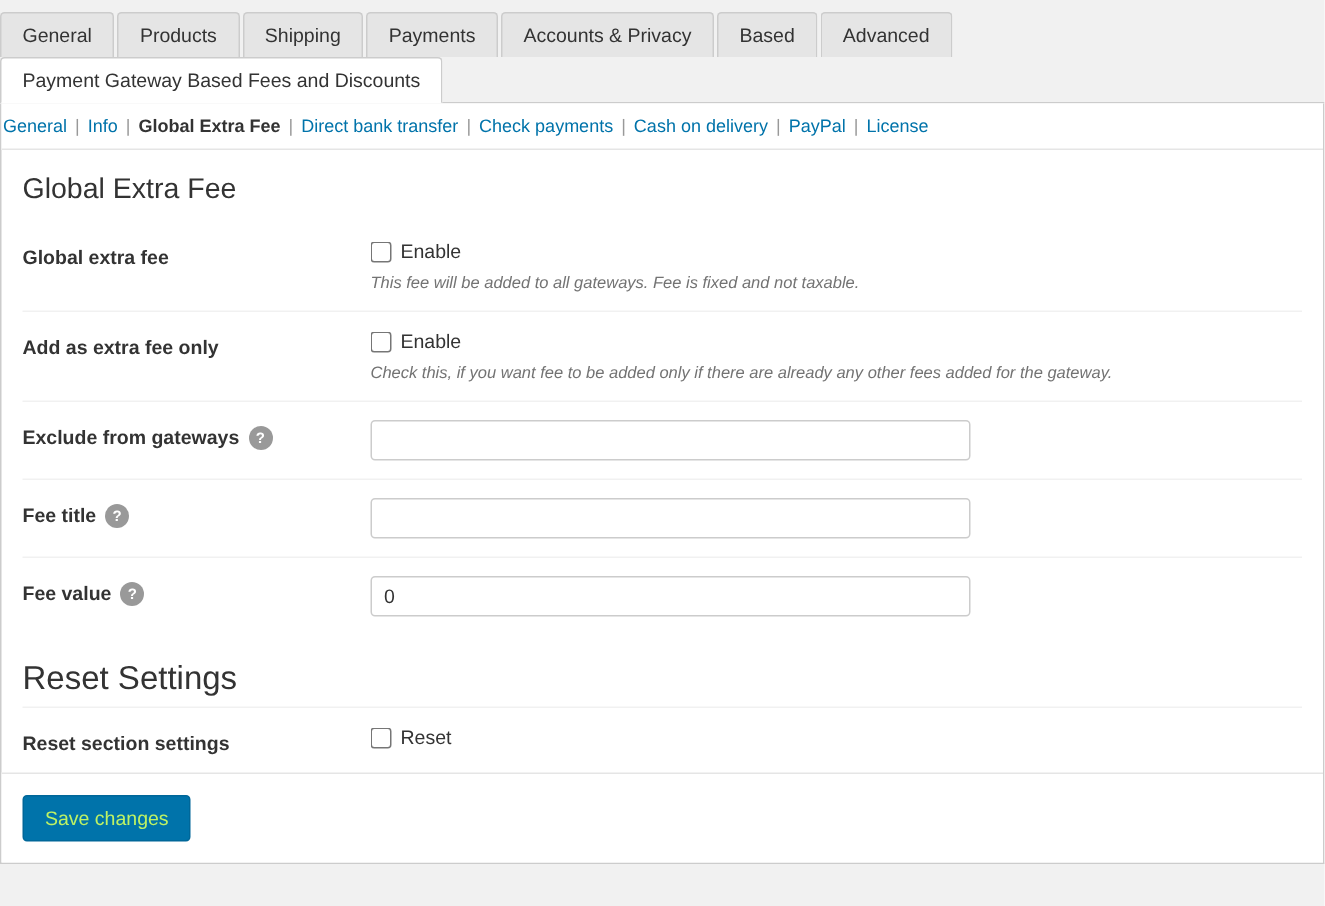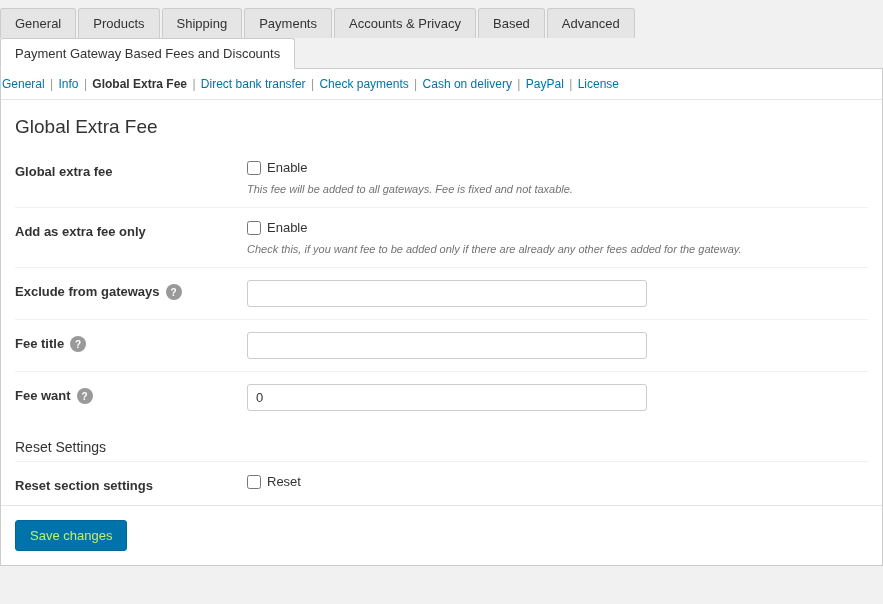--- a/index.html
+++ b/index.html
@@ -243,30 +243,30 @@
         <span>Fee title</span>
         <span class="help-icon">?</span>
       </div>
       <div class="form-field">
         <input type="text" value="" style="">
       </div>
     </div>
 
     <div class="form-row">
       <div class="form-label">
-        <span>Fee want</span>
+        <span>Fee value</span>
         <span class="help-icon">?</span>
       </div>
       <div class="form-field">
         <input type="number" value="0" style="">
       </div>
     </div>
 
     <div style="padding: 16px 0 6px 0;">
-      <div style="font-size: 14px; font-weight: 400; color: #333;">Reset Settings</div>
+      <div style="font-size: 22px; font-weight: 400; color: #333;">Reset Settings</div>
     </div>
 
     <div class="form-row">
       <div class="form-label">
         <span>Reset section settings</span>
       </div>
       <div class="form-field">
         <div class="reset-label">
           <input type="checkbox" style="">
           <span>Reset</span>

